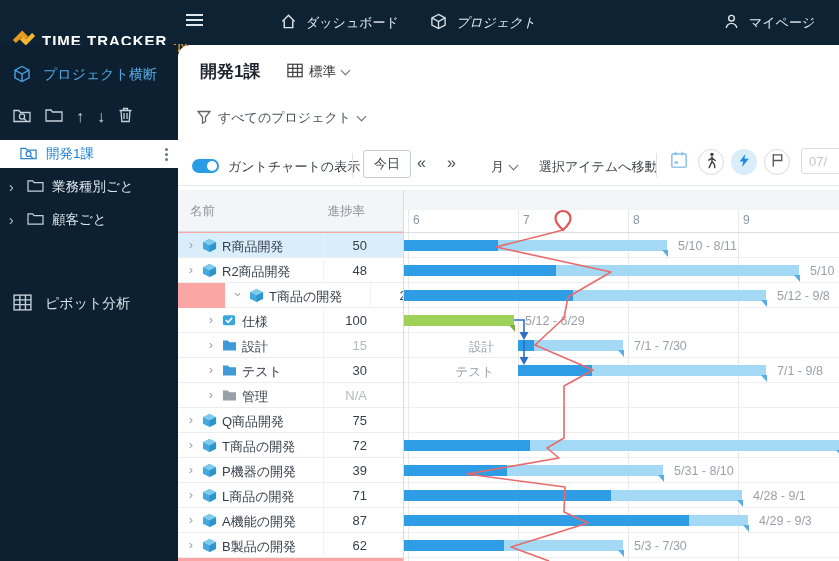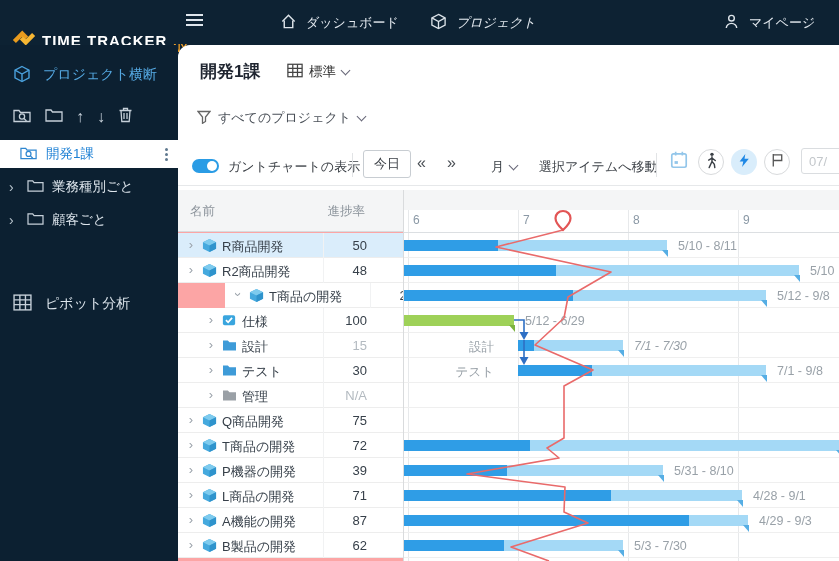--- a/index.html
+++ b/index.html
@@ -476,21 +476,21 @@
         <div class="prog" style="width: 169px;"></div>
       </div>
       <div class="bar-label" style="left: 373px; top: 99px;">5/12 - 9/8</div>
       <div class="bar green" style="left: 0px; top: 125px; width: 110px;">
         <div class="prog" style="width: 110px;"></div>
       </div>
       <div class="bar-label" style="left: 121px; top: 124px;">5/12 - 6/29</div>
       <div class="bar" style="left: 114px; top: 150px; width: 105px;">
         <div class="prog" style="width: 16px;"></div>
       </div>
-      <div class="bar-label" style="left: 230px; top: 149px; font-style: italic;">7/1 - 7/30</div>
+      <div class="bar-label" style="left: 230px; top: 149px;">7/1 - 7/30</div>
       <div class="bar-label ll" style="left: 10px; width: 80px; top: 149px;">設計</div>
       <div class="bar" style="left: 114px; top: 175px; width: 248px;">
         <div class="prog" style="width: 74px;"></div>
       </div>
       <div class="bar-label" style="left: 373px; top: 174px;">7/1 - 9/8</div>
       <div class="bar-label ll" style="left: 10px; width: 80px; top: 174px;">テスト</div>
       <div class="bar" style="left: 0px; top: 250px; width: 437px;">
         <div class="prog" style="width: 126px;"></div>
       </div>
       <div class="bar" style="left: 0px; top: 275px; width: 259px;">

